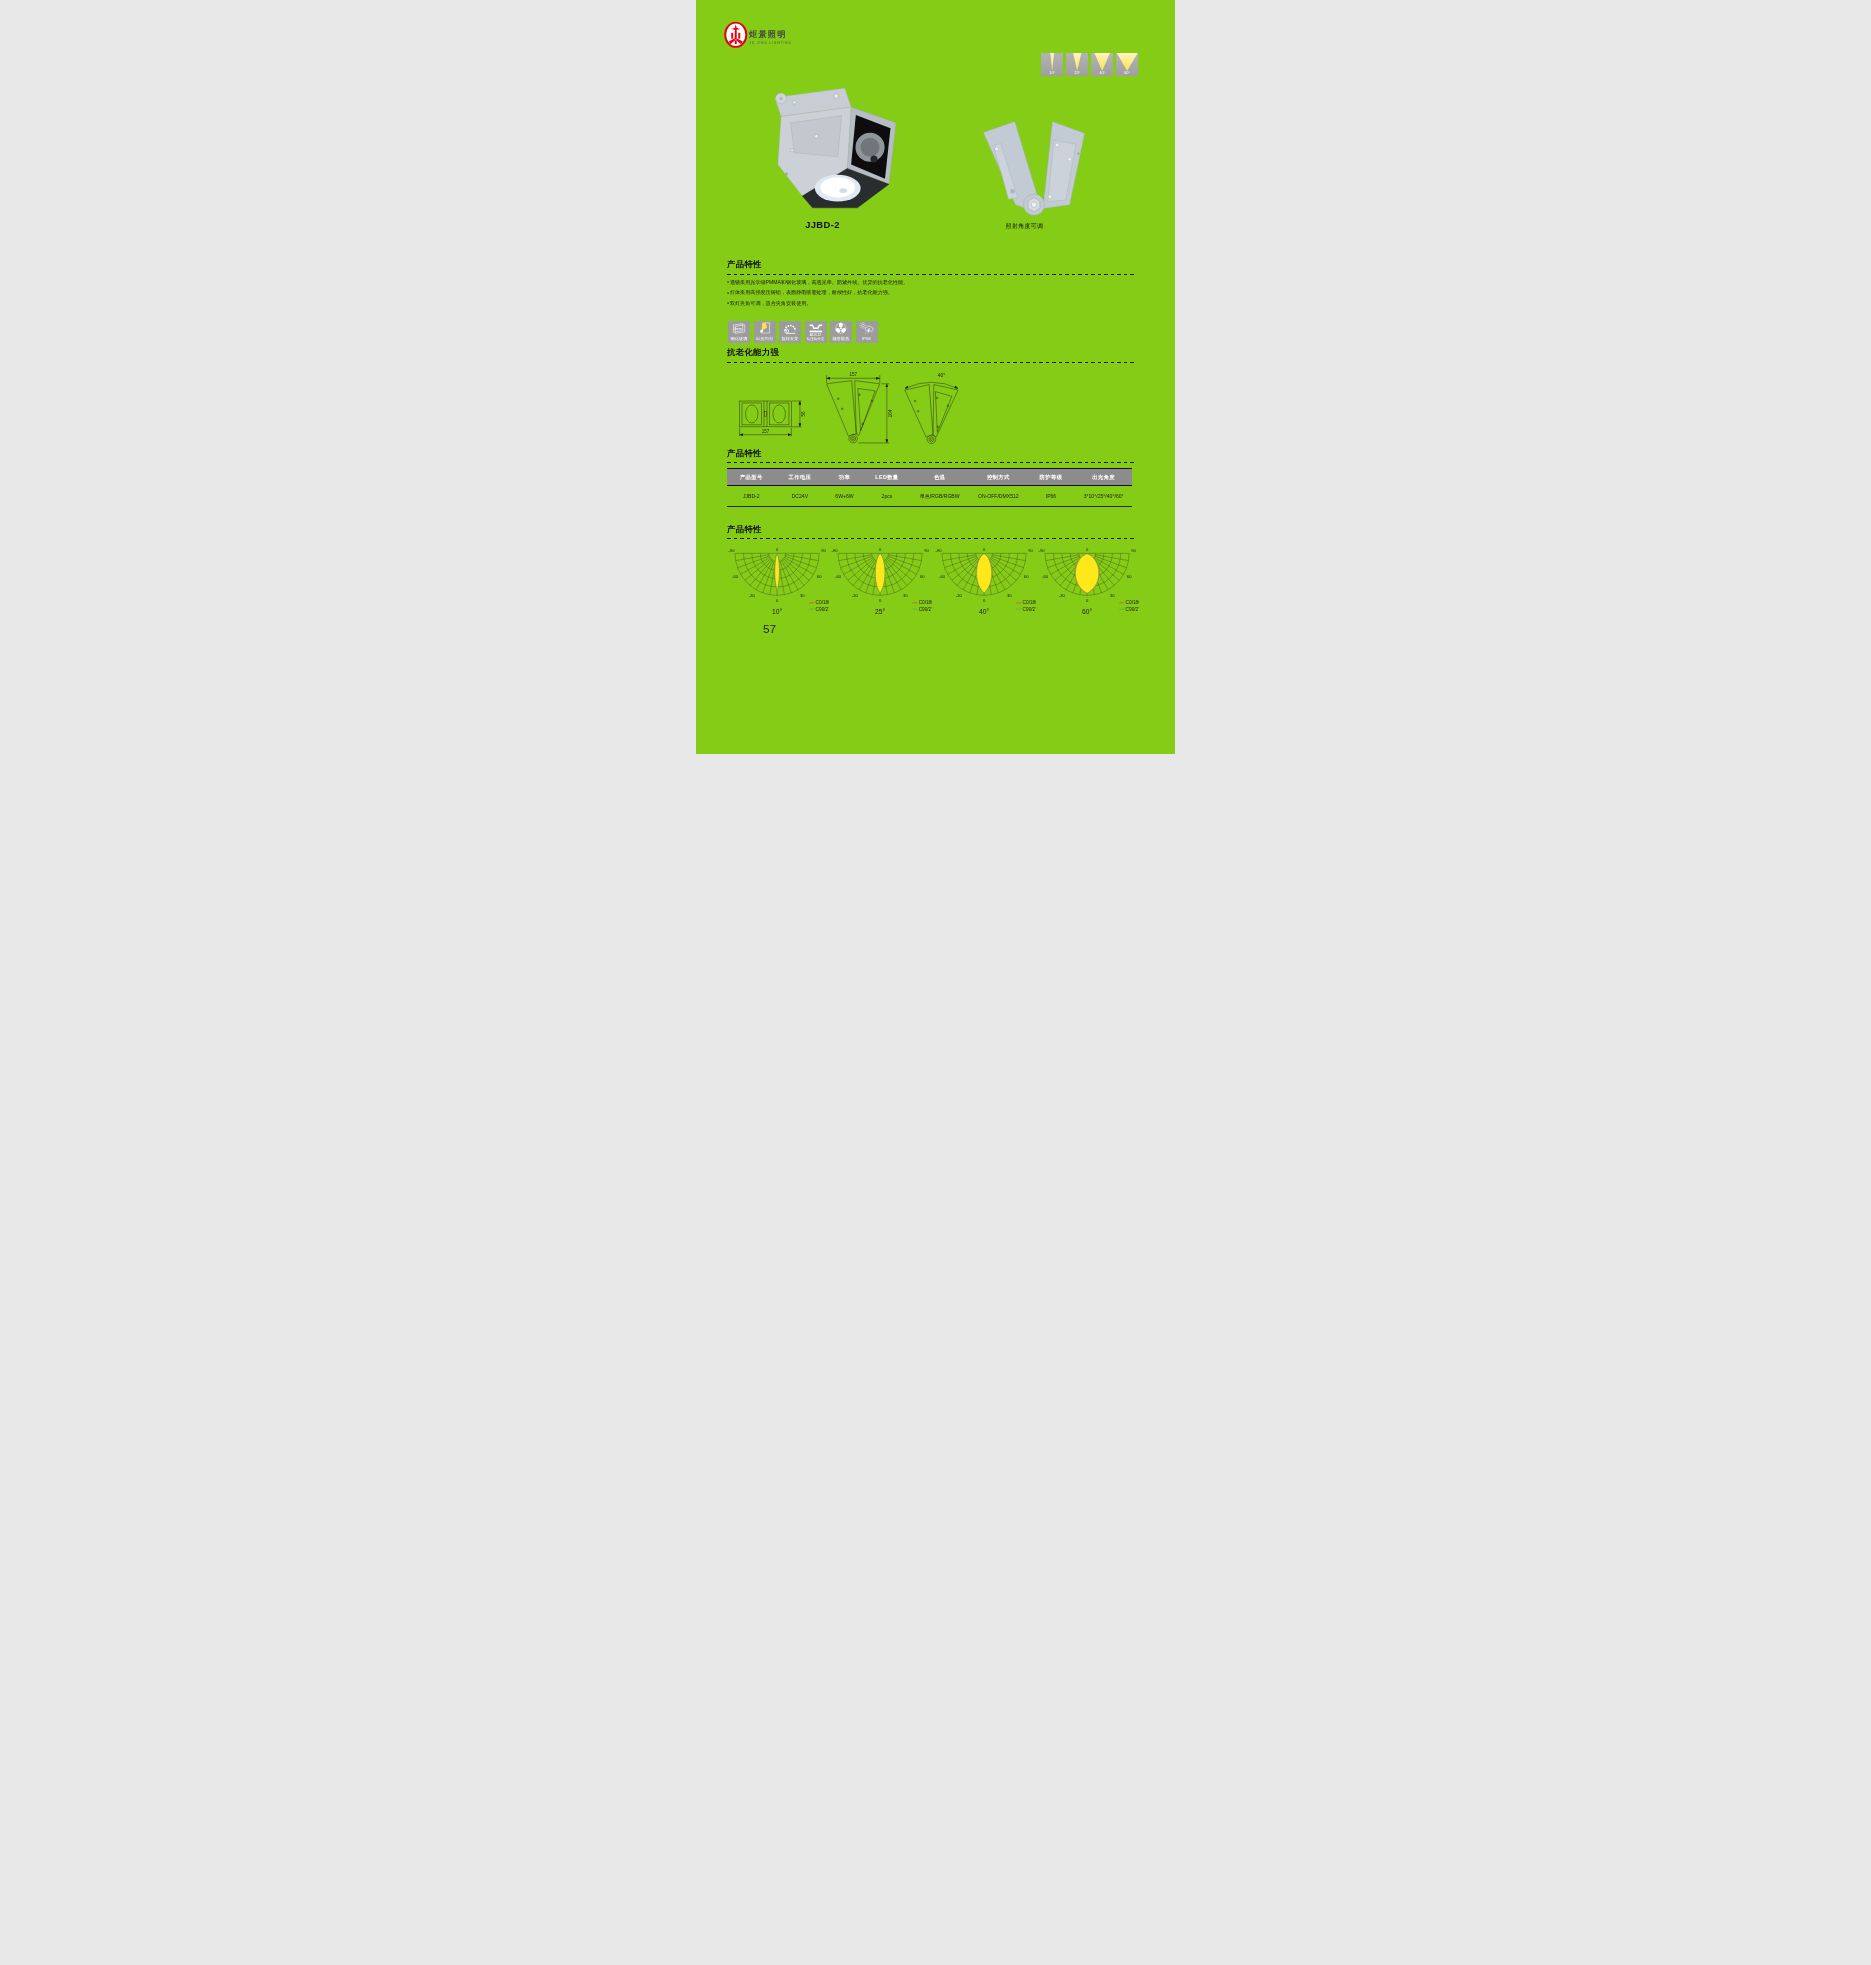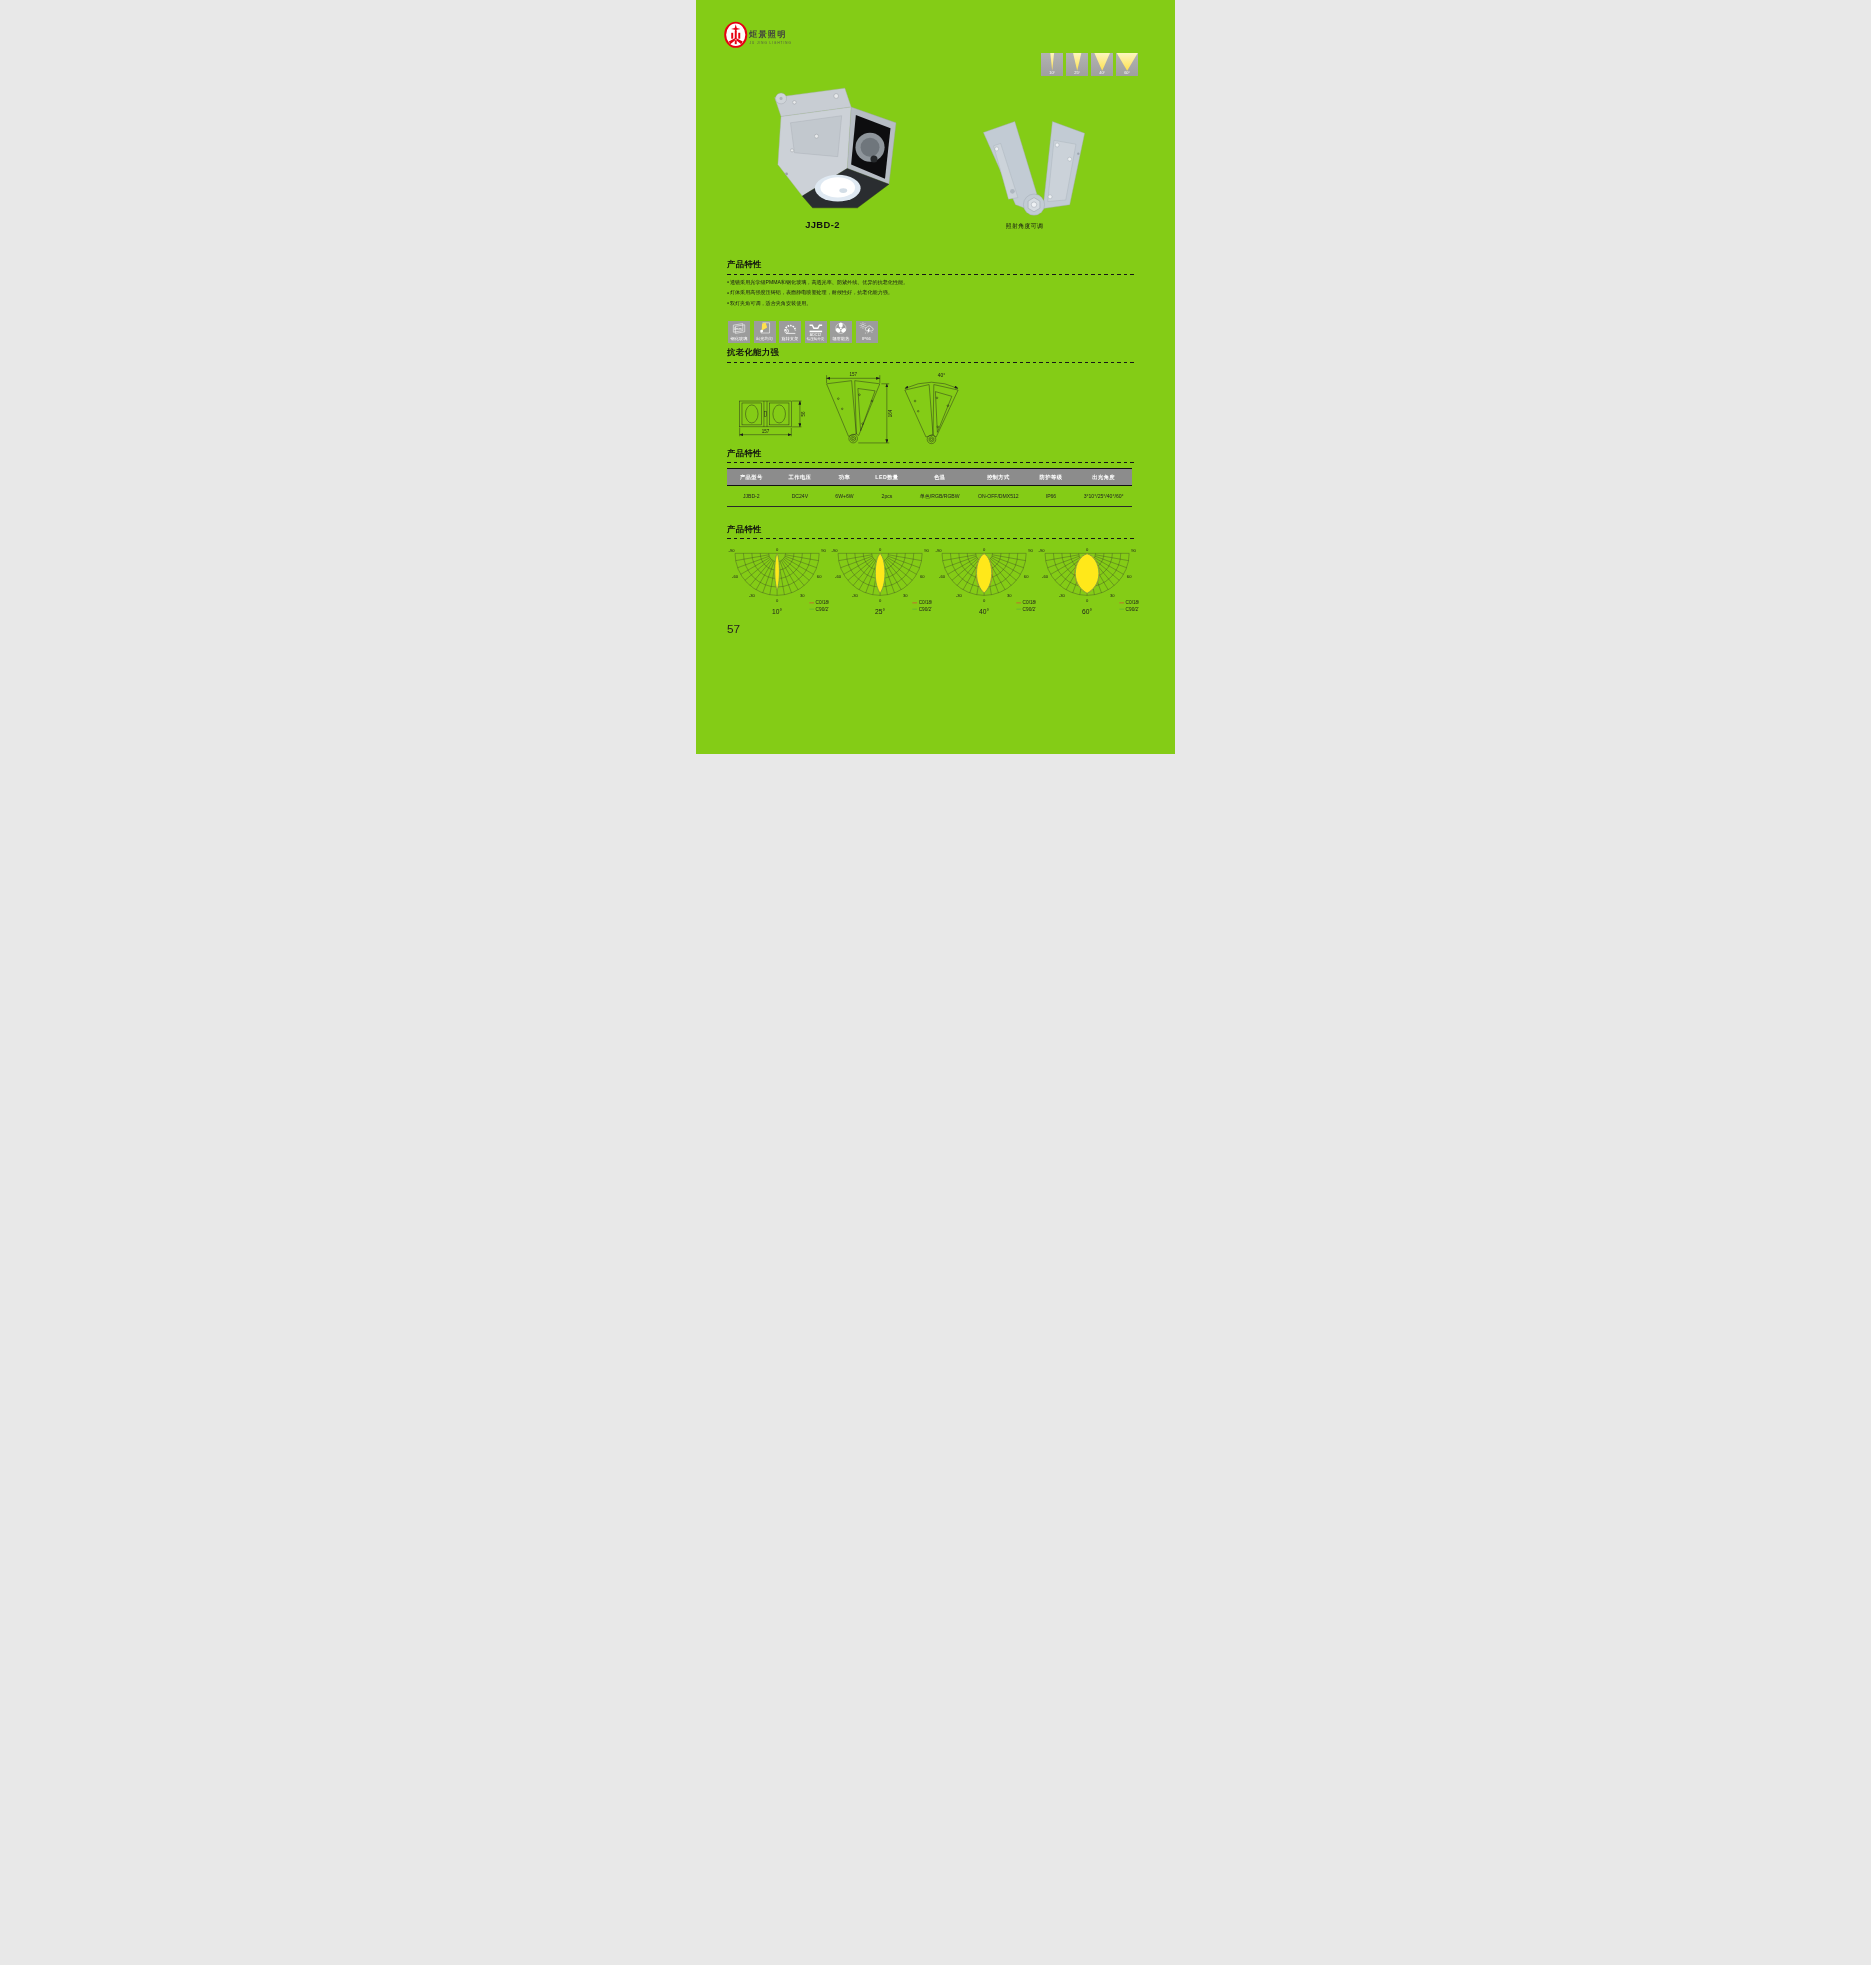--- a/index.html
+++ b/index.html
@@ -19,21 +19,21 @@
   .ftile .icon{position:absolute;left:0;right:0;top:1.2px;height:12.6px;display:flex;align-items:center;justify-content:center;}
   .ftile .lbl{position:absolute;left:0;right:0;bottom:2.4px;text-align:center;color:#fff;font-size:4.1px;letter-spacing:0.2px;}
   .ftile .lbl2{position:absolute;left:0;right:0;bottom:2px;text-align:center;color:#fff;font-size:3.5px;line-height:4.1px;}
   .spec-table{border-collapse:collapse;width:405px;table-layout:fixed;}
   .spec-table thead tr{background:#8c8c8c;}
   .spec-table th{color:#ffffff;font-size:5.3px;font-weight:bold;height:14px;letter-spacing:0.4px;
     border-top:1.2px solid #111;border-bottom:1.2px solid #111;}
   .spec-table td{font-size:5.1px;color:#222;text-align:center;height:18px;border-bottom:0.6px solid #2a2a2a;}
   .model-label{font-size:9.4px;font-weight:bold;letter-spacing:0.4px;color:#111;text-align:center;}
   .caption{font-size:5.9px;color:#111;text-align:center;letter-spacing:0.4px;}
-  .page-num{font-size:11.8px;color:#231f20;}
+  .page-num{font-size:11.8px;color:#231f20;margin-left:36px;}
   svg text{font-family:"Liberation Sans","DejaVu Sans",sans-serif;}
 </style>
 </head>
 <body>
 
 <div class="page">
 
   <svg class="abs" style="left:28px;top:21px" width="90" height="27.5" viewBox="0 0 230 70">
     <ellipse cx="30" cy="35" rx="27" ry="31" fill="#ffffff" stroke="#e60012" stroke-width="5"></ellipse>
     <g fill="#e60012">

